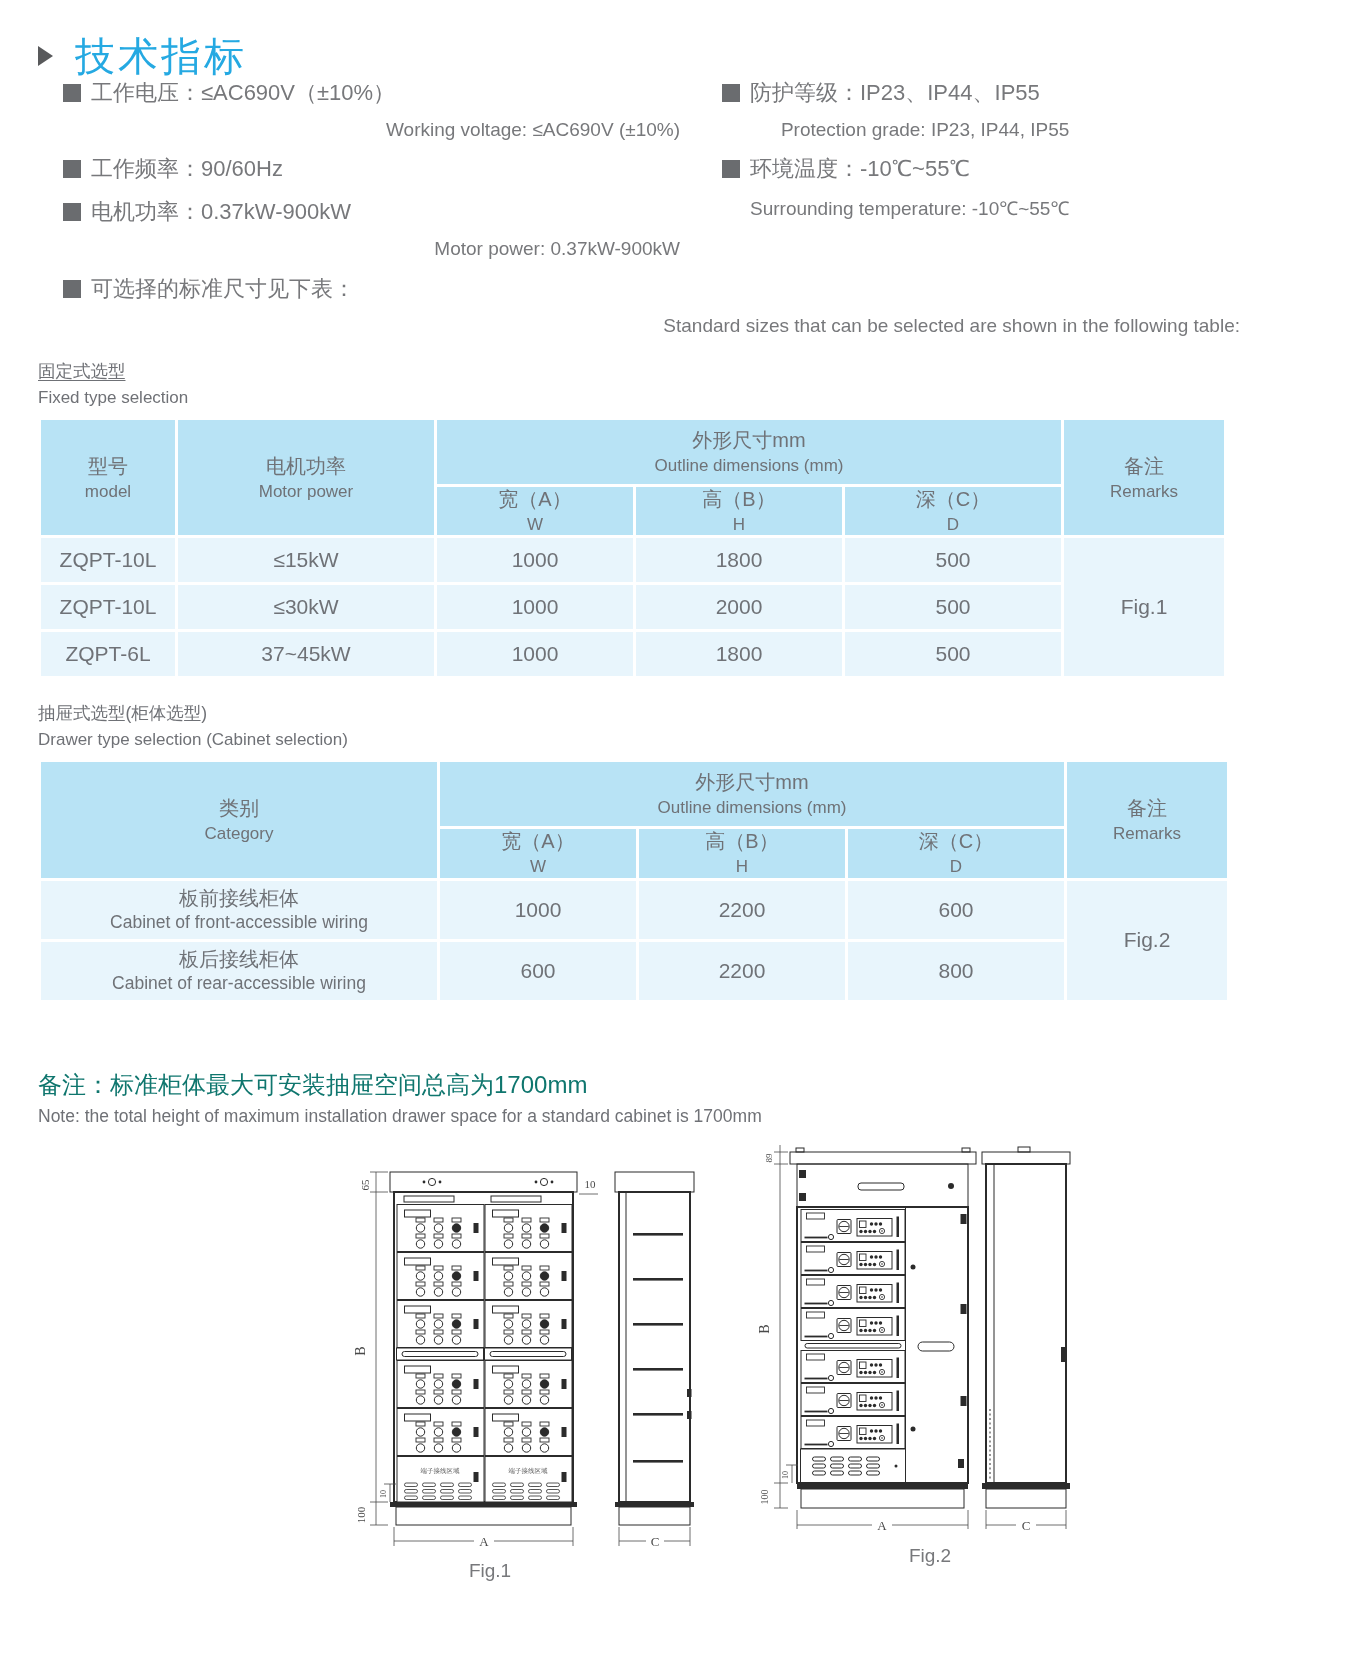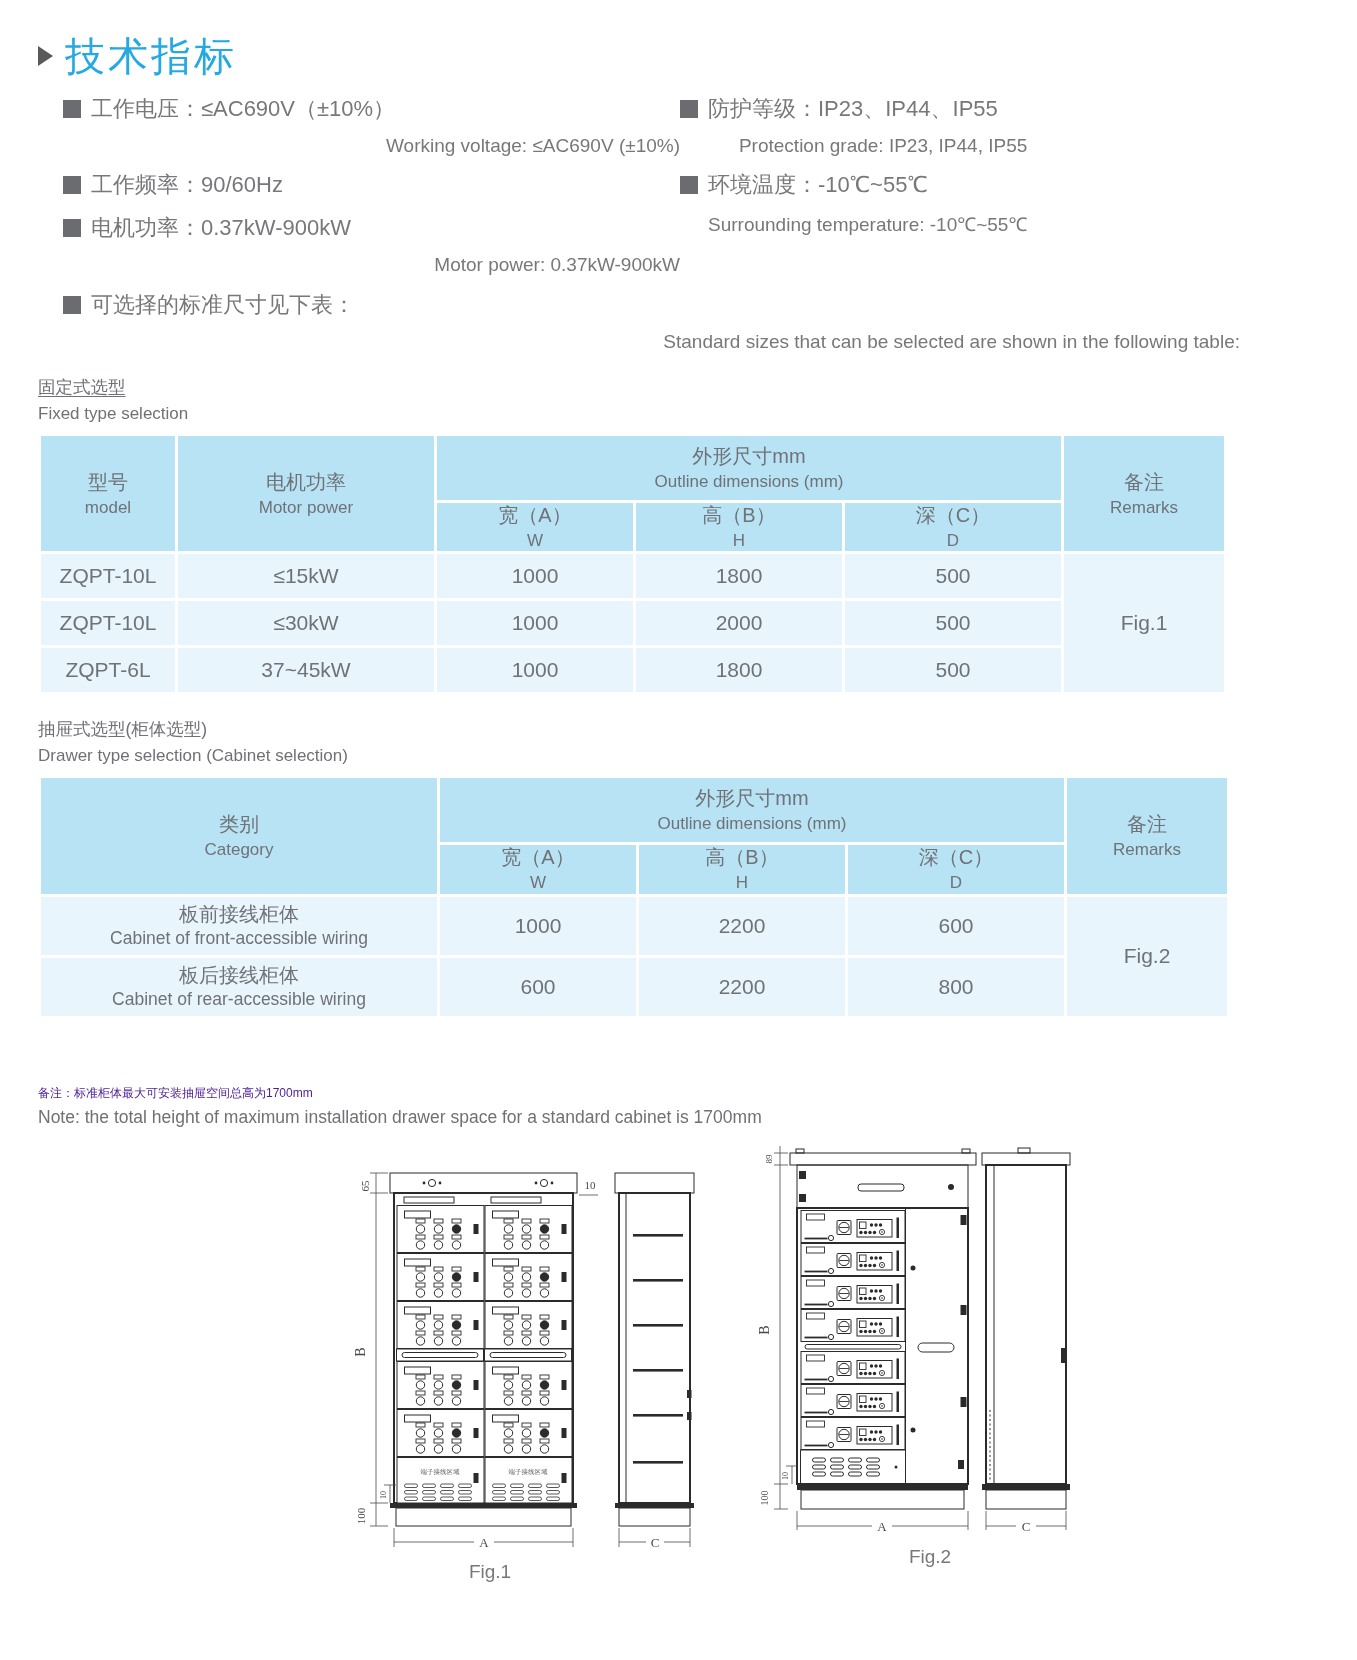--- a/index.html
+++ b/index.html
@@ -4,28 +4,28 @@
 <style>
   * { margin:0; padding:0; box-sizing:border-box; }
   html,body { background:#ffffff; }
   body {
     width:1357px; height:1660px; position:relative; overflow:hidden;
     font-family:"Liberation Sans", sans-serif; color:#73757A;
   }
   .wrap { padding:34px 0 0 38px; width:1240px; }
 
   
-  .title-row { display:flex; align-items:center; gap:12px; }
+  .title-row { display:flex; align-items:center; gap:22px; }
   .tri { width:0; height:0; border-left:15px solid #58595B;
          border-top:10px solid transparent; border-bottom:10px solid transparent; }
   h1 { font-size:40px; color:#25A9E2; font-weight:normal; letter-spacing:3px; line-height:1.1; }
   .subtitle { color:#25A9E2; font-size:21px; margin:5px 0 0 28px; }
 
   
-  .specs { display:flex; margin-top:16px; margin-left:25px; }
+  .specs { display:flex; margin-left:25px;gap:42px; }
   .spec-col { display:flex; flex-direction:column; gap:13px; }
   .spec-col.left { width:617px; }
   .spec-cn { font-size:22px; color:#77787B; display:flex; align-items:center; gap:10px; }
   .bullet { width:18px; height:18px; background:#6A6C6F; flex:none; }
   .spec-en { font-size:19px; color:#77787B; margin:11px 0 0 28px;text-align:right; }
   .intro { margin:14px 0 0 25px; }
 
   
   .sec { margin-top:22px; }
   .sec-cn { font-size:17.5px; color:#6F7176; }
@@ -42,21 +42,21 @@
   table.t thead tr.tier2 th { height:48px; }
   table.t1 tbody tr { height:44px; }
   table.t1 tbody td { font-size:21px; }
   table.t2 tbody tr { height:58px; }
   table.t2 tbody td { font-size:21px; }
   td.cat .cn { font-size:20px; }
   td.cat .en { font-size:17.5px; margin-top:1px; }
 
   
   .note { margin-top:66px; }
-  .note-cn { font-size:12px; color:#4c1d95; }
+  .note-cn { font-size:24px; color:#0f766e; }
   .note-en { font-size:17.5px; color:#6F7176; margin-top:5px; }
 
   
   .figs { position:relative; height:500px; }
   .figs svg { position:absolute; }
   #fig1-svg { left:300px; top:-28px; }
   #fig2-svg { left:682px; top:-68px; }
   .ln  { stroke:#2b2b2b; stroke-width:1; fill:none; }
   .ln2 { stroke:#2b2b2b; stroke-width:2; fill:none; }
   .dk  { fill:#2b2b2b; stroke:none; }

